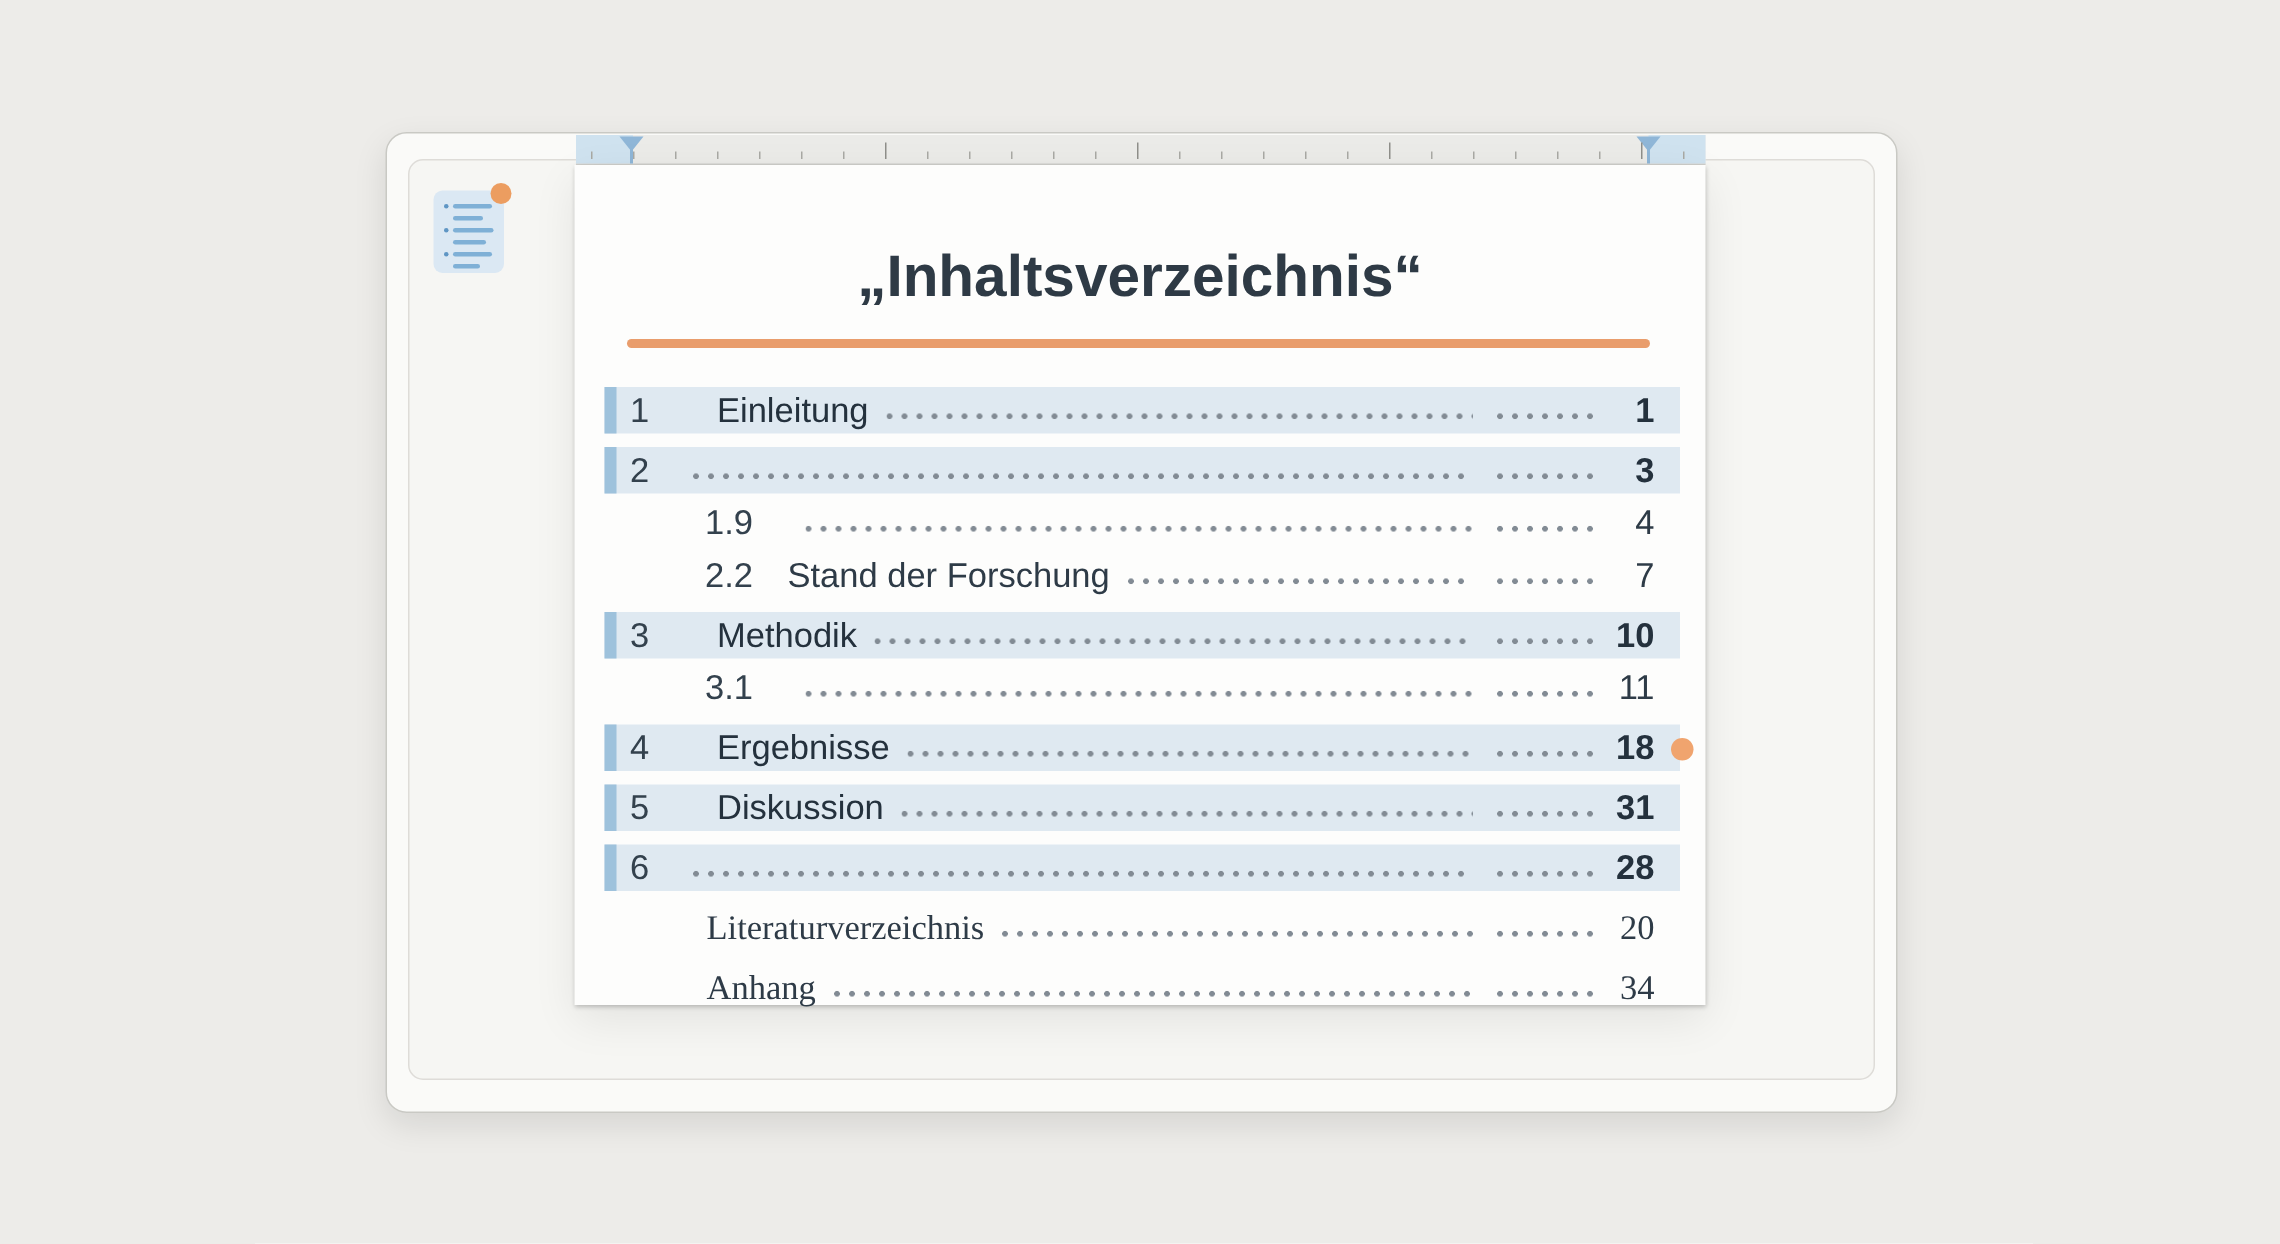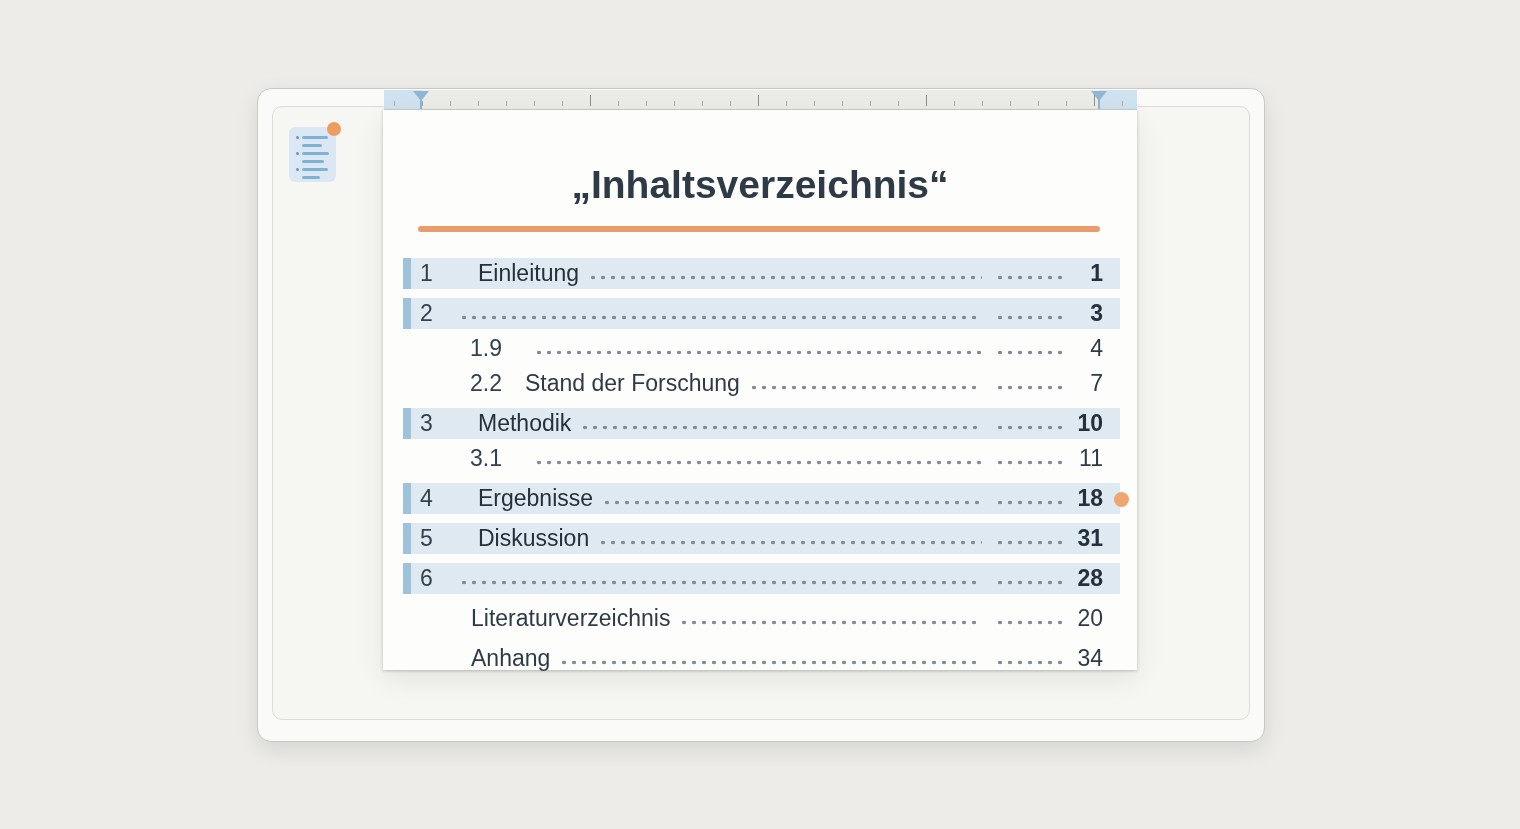--- a/index.html
+++ b/index.html
@@ -68,21 +68,21 @@
   }
   .toc-list{position:absolute;top:148px;left:20px;width:717px;}
   .toc-row{
     display:flex;align-items:center;height:31px;margin-bottom:9px;
     position:relative;font-size:23px;color:#2e3b47;box-sizing:border-box;
   }
   .toc-row.l1{
     background:#dfe9f1;border-left:8px solid #9ec2dc;padding-left:9px;
   }
   .toc-row.l2{padding-left:67px;margin-top:-5px;}
-  .toc-row.l0{padding-left:68px;}
+  .toc-row.l0{padding-left:68px;font-family:Liberation Serif, serif;}
   .toc-num{flex:none;width:30px;color:#33414d;}
   .toc-row.l2 .toc-num{width:55px;}
   .toc-row-title{flex:none;white-space:nowrap;}
   .toc-row.l1 .toc-row-title{font-weight:normal;color:#24313d;margin-left:28px;}
   .leader,.leader2{
     height:5px;align-self:flex-end;margin-bottom:9px;
     background-image:radial-gradient(circle at 2px 2.5px,#828b94 1.7px,transparent 2.1px);
     background-size:10px 5px;background-repeat:repeat-x;
   }
   .leader{flex:1;margin-left:12px;}

